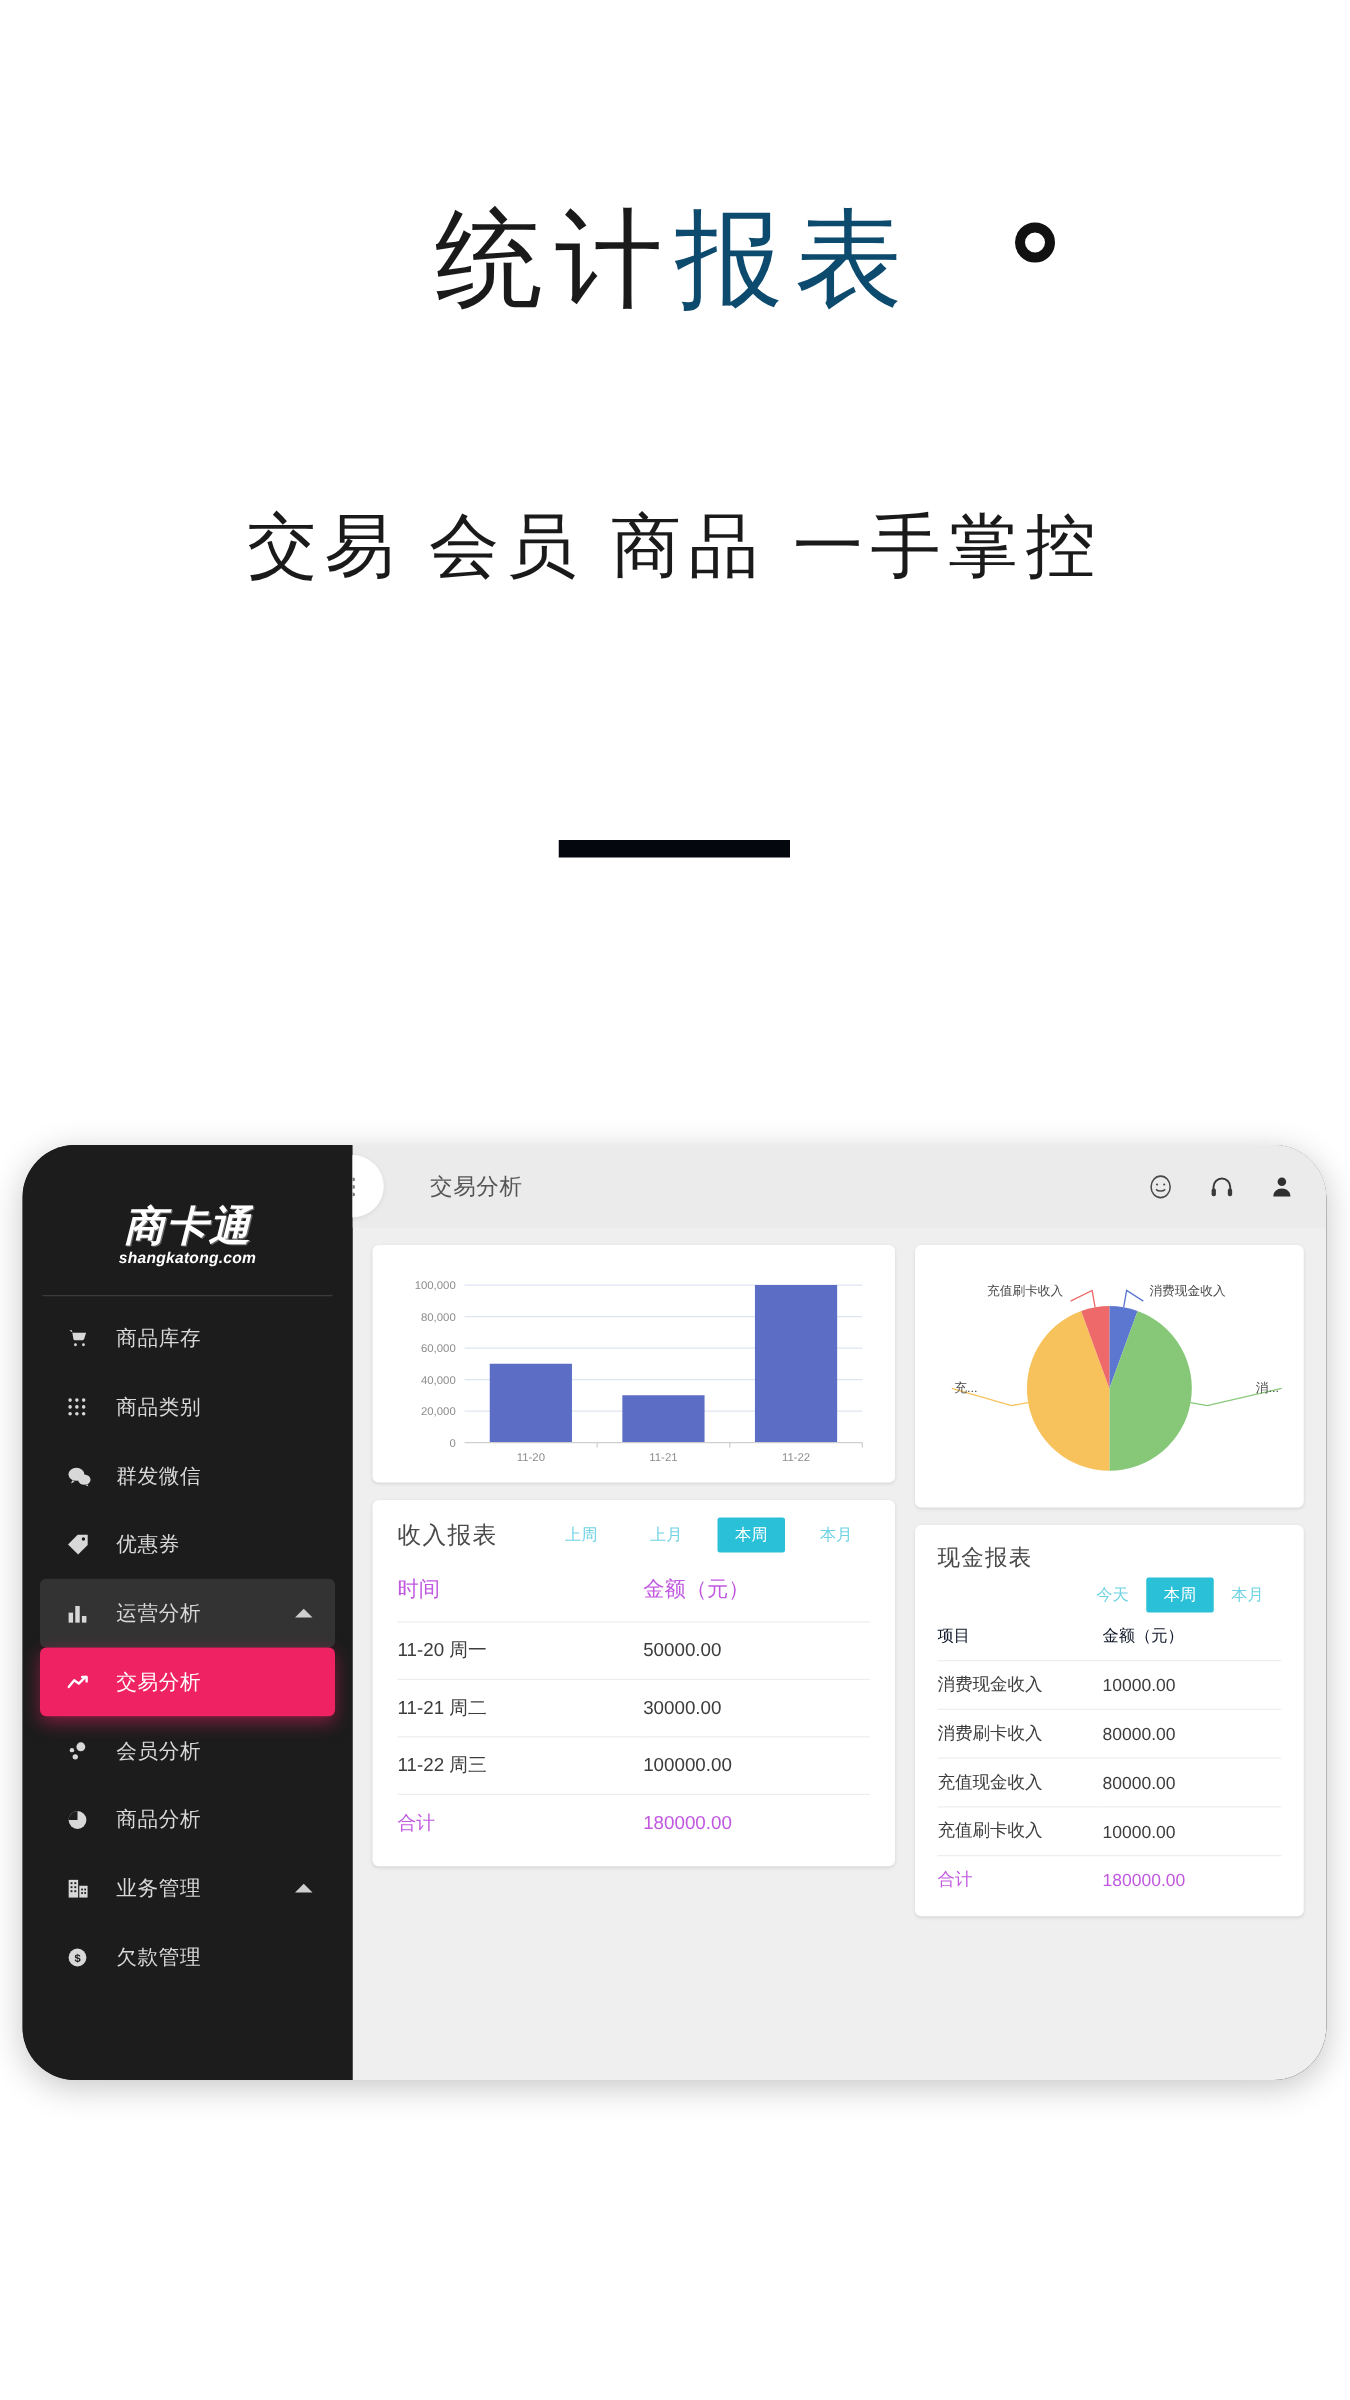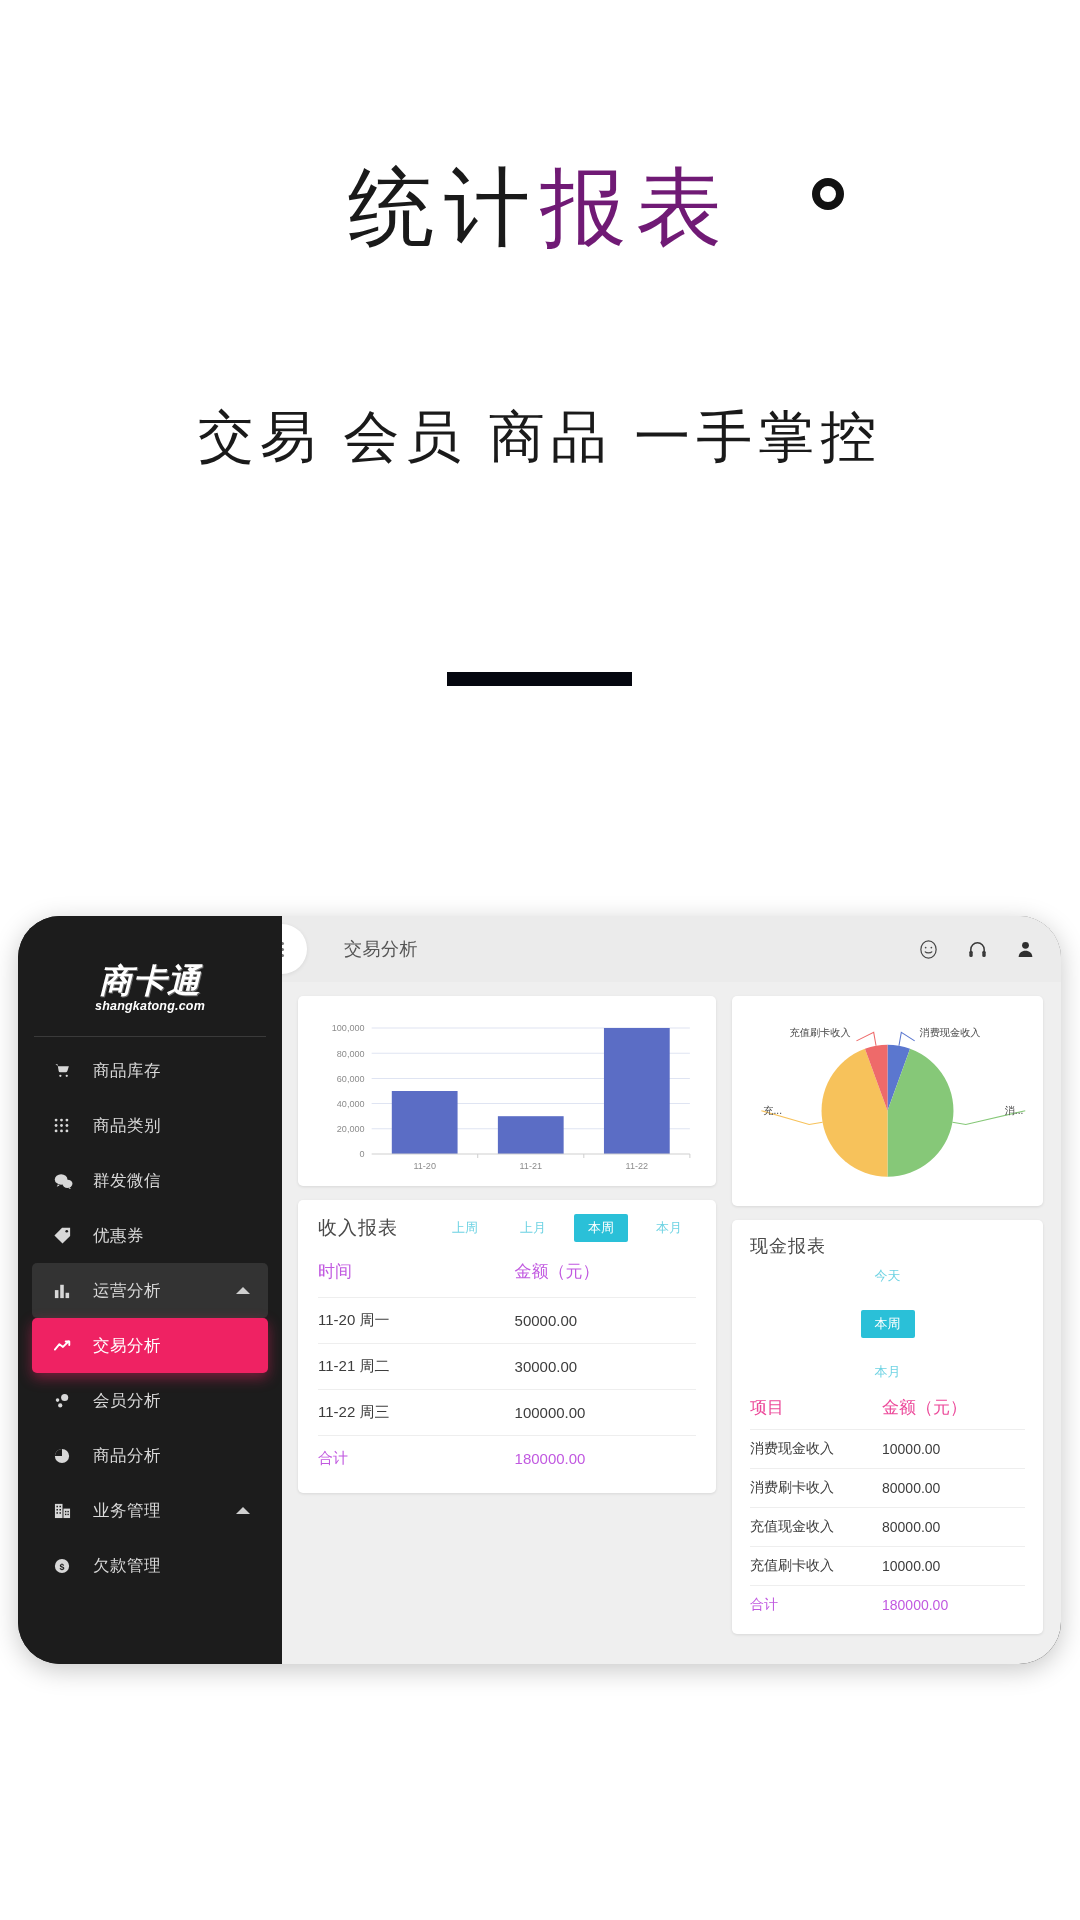--- a/index.html
+++ b/index.html
@@ -12,21 +12,21 @@
   .page { position: relative; width: 1080px; height: 1920px; background:#fff; }
 
   
   .hero-title {
     position: absolute; left: 0; right: 0; top: 150px;
     text-align: center;
     font-size: 86px; font-weight: 400; letter-spacing: 10px;
     white-space: nowrap;
   }
   .hero-title .t-dark { color: #1a1a1a; }
-  .hero-title .t-blue { color: #701a75; margin-top: 33px; }
+  .hero-title .t-blue { color: #0c4a6e; margin-top: 33px; }
   .hero-sup {
     position: absolute; left: 812px; top: 178px;
     width: 32px; height: 32px;
     border: 8px solid #111; border-radius: 50%;
   }
   .hero-sub {
     position: absolute; left: 0; right: 0; top: 400px;
     text-align: center;
     font-size: 56px; font-weight: 400; color: #1a1a1a;
     letter-spacing: 6px; white-space: nowrap;
@@ -184,24 +184,24 @@
   .pie-card { height: 210px; padding: 8px; display:flex; align-items:center; justify-content:center; }
   .piechart { width: 100%; height: 100%; }
 
   .cash {
     margin-top: 14px;
     background: #fff; border-radius: 5px;
     box-shadow: 0 1px 3px rgba(0,0,0,.10);
     padding: 14px 18px 10px 18px;
   }
   .cash-title { font-size: 18px; color: #4a4a4a; letter-spacing: 1px; }
-  .cash-tabs { display: flex; justify-content: flex-end; align-items:center; gap: 20px; margin-top: 4px; flex-direction: column; }
+  .cash-tabs { display: flex; justify-content: flex-end; align-items:center; gap: 0; margin-top: 4px; }
   table.cashtbl { width: 100%; border-collapse: collapse; margin-top: 8px; }
   table.cashtbl th {
-    text-align: left; font-weight: 400; font-size: 17px; color: #ec4899;
+    text-align: left; font-weight: 400; font-size: 13px; color: #0f172a;
     padding: 2px 0 10px 0;
   }
   table.cashtbl td {
     font-size: 14px; color: #3d3d3d; padding: 10px 0;
     border-top: 1px solid #eeeeee;
   }
   table.cashtbl td.total, table.cashtbl td.total-v { color: #c159e0; }
   table.cashtbl th.c2, table.cashtbl td.c2 { width: 48%; }
 
   .axis-lbl { font-size: 9px; fill: #8c8c8c; font-family: "Liberation Sans", sans-serif; }

